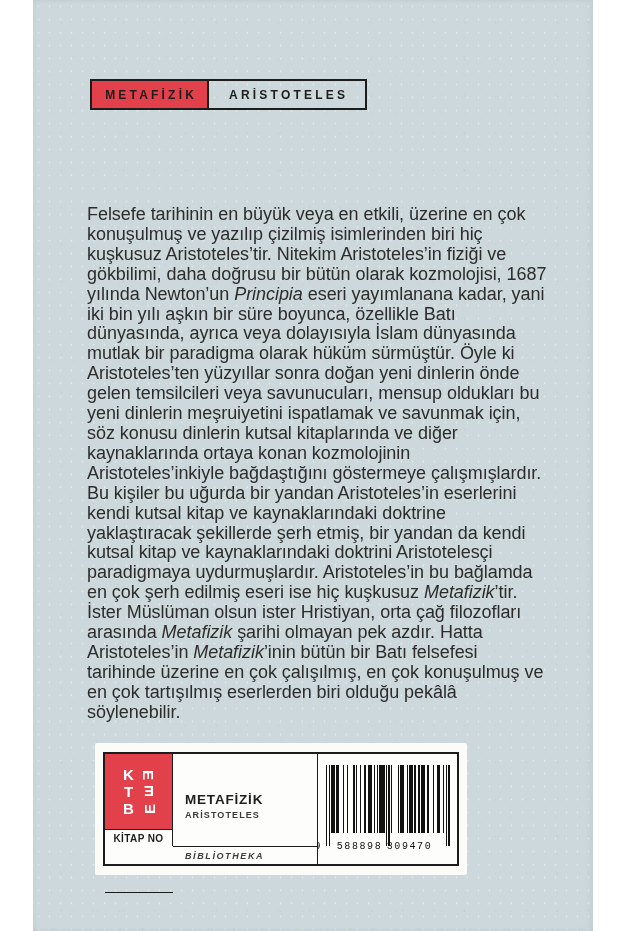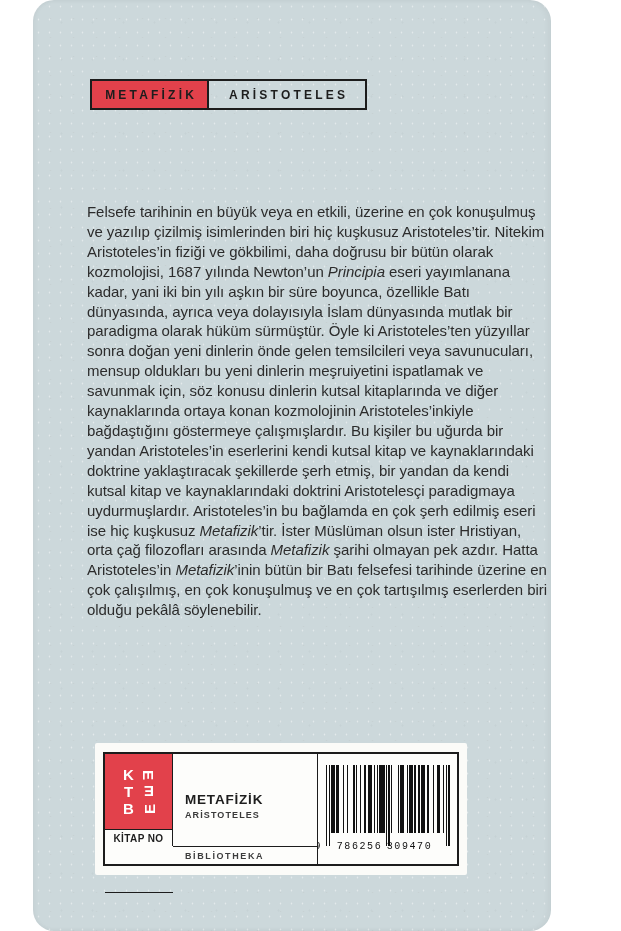--- a/index.html
+++ b/index.html
@@ -5,45 +5,44 @@
   html,body{margin:0;padding:0;}
   body{
     width:621px;height:931px;
     background:#ffffff;
     overflow:hidden;
     position:relative;
     font-family:"Liberation Sans", sans-serif;
   }
   
   .cover{
-    position:absolute;left:33px;top:0;width:518px;height:931px;
+    position:absolute;left:33px;top:0;width:560px;height:931px;
     background-color:#ccd8db;
     background-image:
       radial-gradient(rgba(255,255,255,.45) .5px, transparent 1.1px),
       radial-gradient(rgba(125,115,100,.07) .5px, transparent 1.2px),
       radial-gradient(rgba(90,110,115,.06) .5px, transparent 1.3px);
     background-size:11px 13px, 23px 19px, 31px 37px;
     background-position:0 0, 6px 9px, 13px 4px;
     box-shadow:inset -3px 0 6px rgba(0,0,0,.045), inset 2px 0 4px rgba(0,0,0,.03);
-    border-radius:21px;
   }
   
   .header-badge{position:absolute;left:57px;top:79px;display:flex;}
   .badge-cell{
     height:31px;display:flex;align-items:center;justify-content:center;
     box-sizing:border-box;border:2px solid #1c1c1c;
     font-size:12px;font-weight:700;letter-spacing:3.2px;text-indent:3.2px;
     color:#1d1d1d;white-space:nowrap;
   }
   .badge-title{width:119px;background:#e2414b;}
   .badge-author{width:158px;border-left:none;background:transparent;}
   
   .synopsis{
     position:absolute;left:54px;top:187px;width:462px;
-    font-size:15px;line-height:19.9px;color:#2c2c2c;
+    font-size:18px;line-height:19.9px;color:#2c2c2c;
     letter-spacing:-0.05px;text-align:left;
   }
   .synopsis em{font-style:italic;}
   
   .colophon{
     position:absolute;left:62px;top:743px;width:372px;height:132px;
     background:#fbfbf8;border-radius:2px;box-sizing:border-box;
     padding:9px 0 0 8px;
   }
   .col-table{
@@ -82,21 +81,21 @@
     font-size:10px;font-weight:700;letter-spacing:.4px;color:#1e1e1e;
   }
   .c-kitap-value{
     grid-column:1;grid-row:3;border-top:1.5px solid #1c1c1c;border-right:1.5px solid #1c1c1c;
     display:flex;align-items:center;justify-content:center;
     font-size:12px;letter-spacing:1px;color:#3d3d3d;margin-top:46px;
   }
   .c-dizi-value{
     grid-column:2;grid-row:3;border-top:1.5px solid #1c1c1c;
     display:flex;align-items:center;padding-left:12px;
-    font-size:9px;font-weight:600;letter-spacing:1.6px;color:#3d3d3d;
+    font-size:9px;font-weight:600;letter-spacing:1.6px;color:#3d3d3d;font-style:italic;
   }
   .c-barcode{
     grid-column:3;grid-row:1 / 4;border-left:1.5px solid #1c1c1c;
     display:flex;align-items:center;justify-content:center;
   }
   .barcode-wrap{position:relative;width:124px;height:88px;}
   .barcode-wrap svg{position:absolute;left:0;top:0;}
   .bc-digits{
     position:absolute;bottom:1px;font-family:"Liberation Mono",monospace;
     font-size:10px;color:#111;letter-spacing:1.6px;white-space:nowrap;
@@ -185,21 +184,21 @@
               <rect x="101.40" y="0" width="1.30" height="68" fill="#111111"></rect>
               <rect x="106.60" y="0" width="1.30" height="68" fill="#111111"></rect>
               <rect x="110.50" y="0" width="1.30" height="68" fill="#111111"></rect>
               <rect x="111.80" y="0" width="1.30" height="68" fill="#111111"></rect>
               <rect x="113.10" y="0" width="1.30" height="68" fill="#111111"></rect>
               <rect x="117.00" y="0" width="1.30" height="68" fill="#111111"></rect>
               <rect x="119.60" y="0" width="1.30" height="81" fill="#111111"></rect>
               <rect x="122.20" y="0" width="1.30" height="81" fill="#111111"></rect>
             </svg>
           <span class="bc-digits bc-d9">9</span>
-          <span class="bc-digits bc-g1">786256</span>
+          <span class="bc-digits bc-g1">588898</span>
           <span class="bc-digits bc-g2">309470</span>
         </div>
       </div>
 
       <div class="cell c-kitap-label">KİTAP NO</div>
 
       <div class="cell c-kitap-value">1204</div>
       <div class="cell c-dizi-value">BİBLİOTHEKA</div>
 
     </div>

